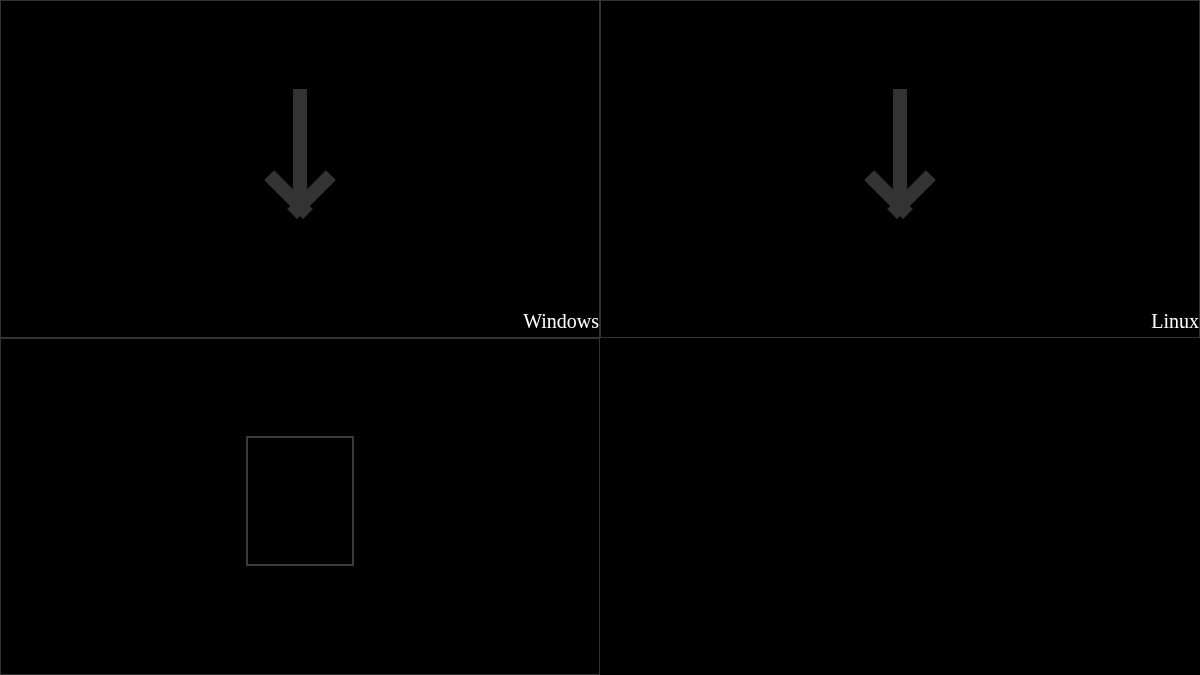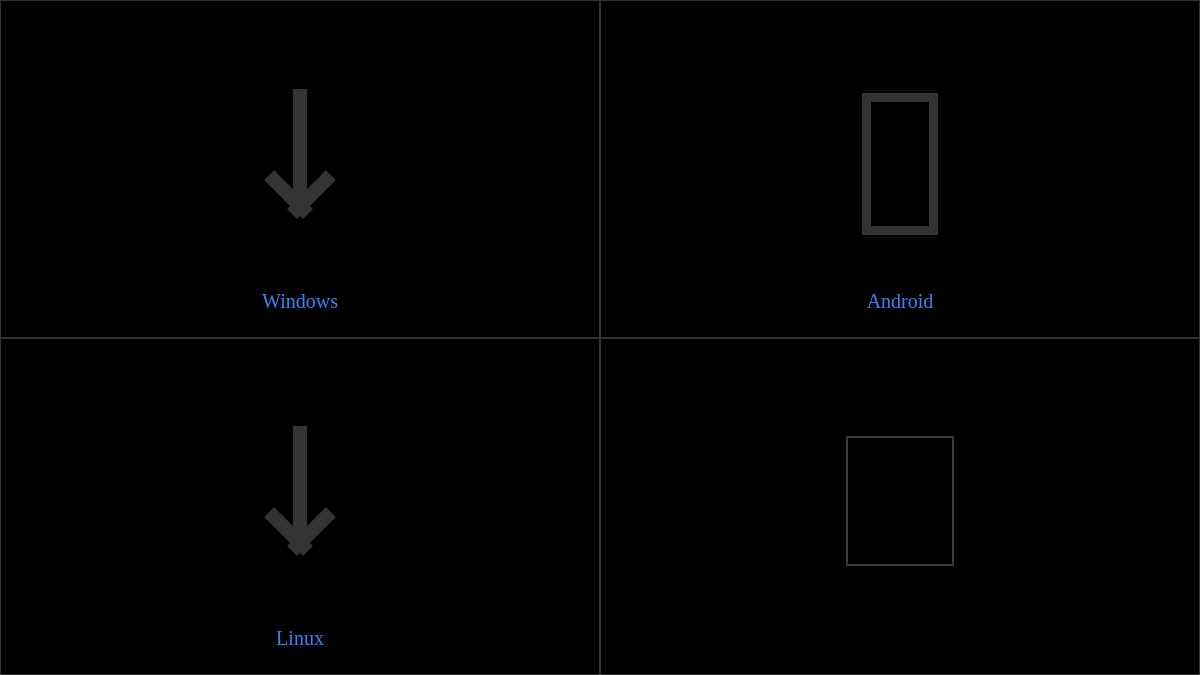--- a/index.html
+++ b/index.html
@@ -33,24 +33,24 @@
     }
     .glyph-area {
       flex: 1;
       width: 100%;
       display: flex;
       align-items: center;
       justify-content: center;
     }
     .label {
       position: absolute;
-      bottom: 24px;
+      bottom: 4px;
       width: 100%;
-      text-align: center;
-      color: #3b82f6;
+      text-align: right;
+      color: #ffffff;
       font-size: 20px;
       font-family: Georgia, 'Times New Roman', serif;
     }
     
     .arrow-down {
       position: relative;
       width: 90px;
       height: 150px;
     }
     .arrow-down .shaft {
@@ -108,26 +108,20 @@
     <div class="glyph-area">
       <div class="arrow-down">
         <div class="shaft"></div>
         <div class="head-l"></div>
         <div class="head-r"></div>
       </div>
     </div>
     <div class="label">Windows</div>
   </div>
 
-  <div class="cell">
-    <div class="glyph-area">
-      <div class="tofu-android"></div>
-    </div>
-    <div class="label">Android</div>
-  </div>
 
   <div class="cell">
     <div class="glyph-area">
       <div class="arrow-down">
         <div class="shaft"></div>
         <div class="head-l"></div>
         <div class="head-r"></div>
       </div>
     </div>
     <div class="label">Linux</div>

